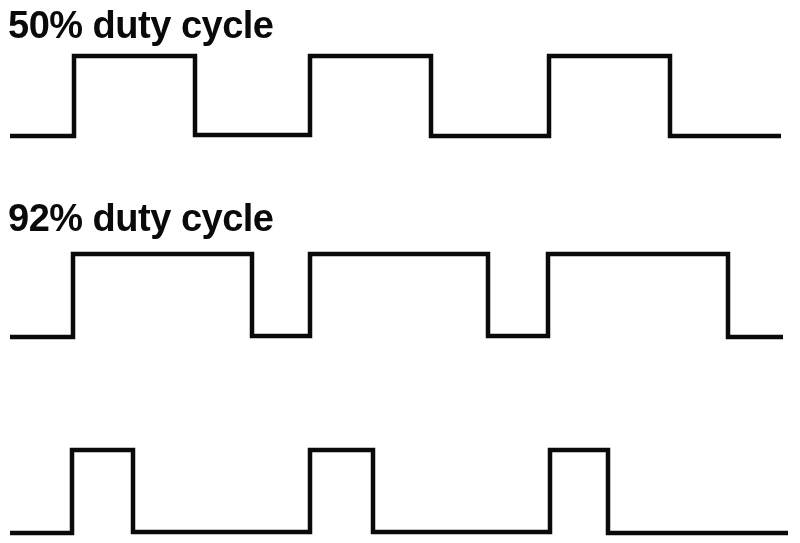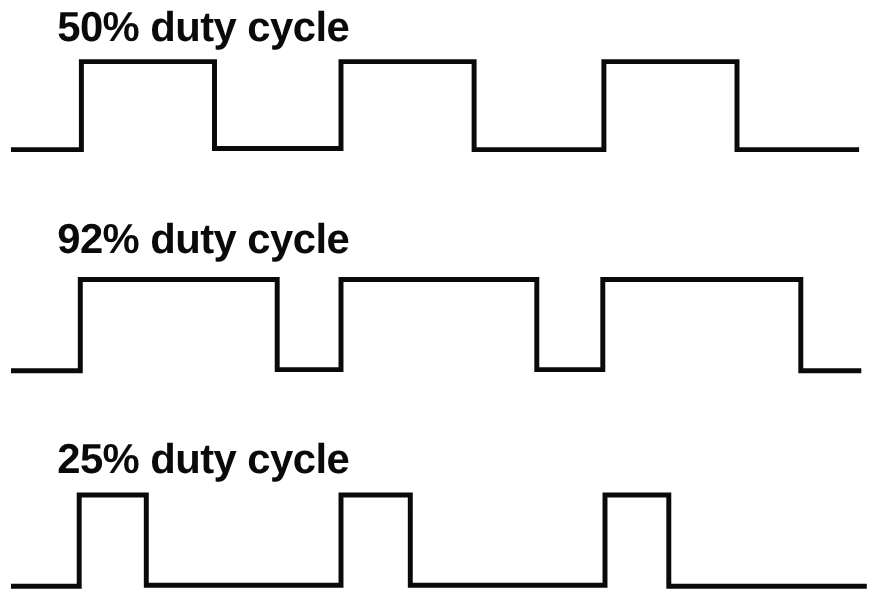--- a/index.html
+++ b/index.html
@@ -35,36 +35,34 @@
     position: absolute;
     left: 8px;
     font-family: "Liberation Sans", sans-serif;
     font-weight: 700;
     font-size: 38px;
     line-height: 40px;
     letter-spacing: -0.5px;
     color: #0a0a0a;
     white-space: nowrap;
     user-select: none;
-    margin-left: 44px;
   }
   .wave-label-50 { top: 5px; }
   .wave-label-75 { top: 198px; }
   .wave-label-25 { top: 398px; }
 </style>
 </head>
 <body>
 
 <div id="app">
 
   <svg class="wave-canvas" viewBox="0 0 800 543" xmlns="http://www.w3.org/2000/svg">
     <polyline class="trace" points="10,136 74,136 74,56 195,56 195,135 310,135 310,56 431,56 431,136 549,136 549,56 670,56 670,136 781,136"></polyline>
     <polyline class="trace" points="10,337 73,337 73,254 252,254 252,336 310,336 310,254 488,254 488,336 548,336 548,254 728,254 728,337 783,337"></polyline>
     <polyline class="trace" points="10,533 72,533 72,450 133,450 133,532 310,532 310,450 373,450 373,532 550,532 550,450 608,450 608,533 788,533"></polyline>
   </svg>
 
   <div class="wave-label wave-label-50">50% duty cycle</div>
 
   <div class="wave-label wave-label-75">92% duty cycle</div>
 
-  <div class="wave-label wave-label-25">25% duty cycle</div>
 
 </div>
 
 </body></html>

